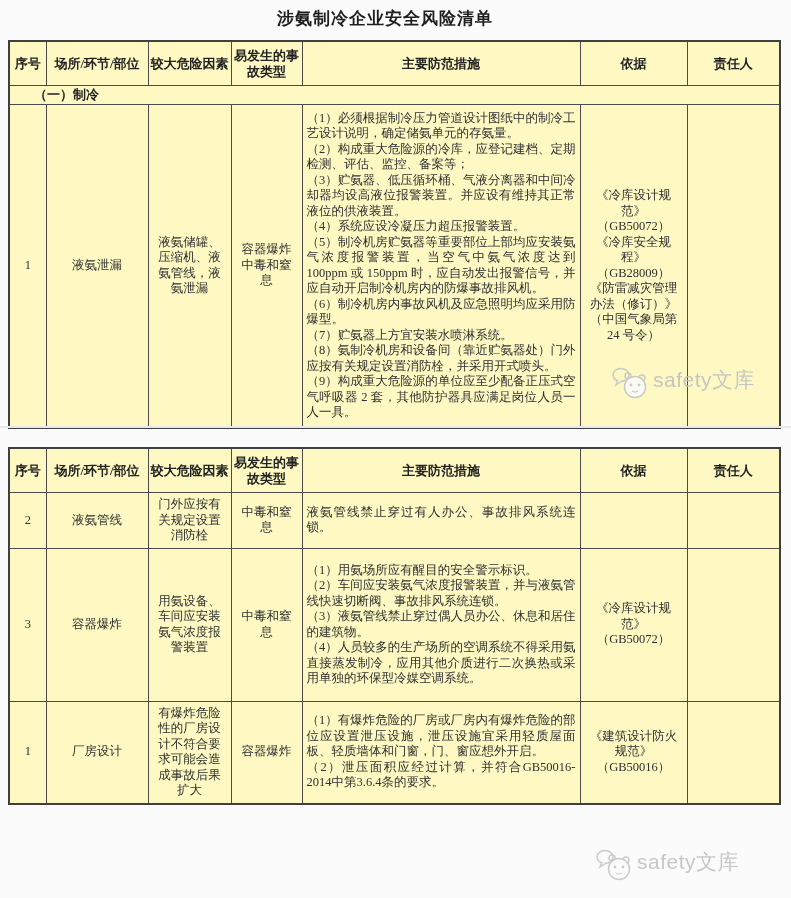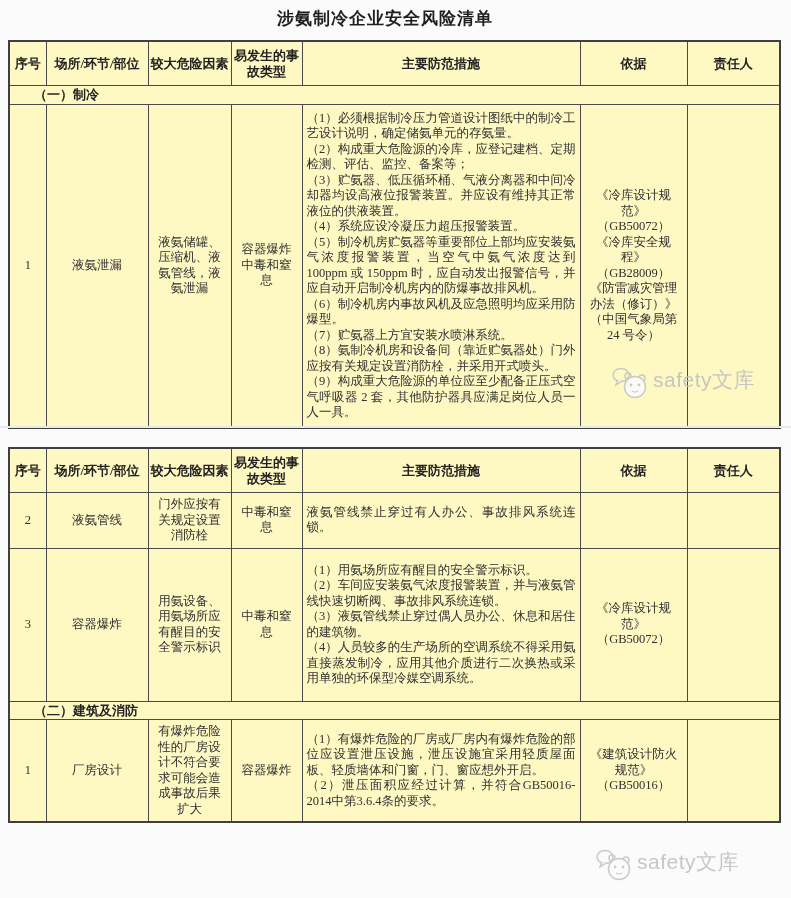--- a/index.html
+++ b/index.html
@@ -132,32 +132,29 @@
     <td class="c">液氨管线</td>
     <td class="c">门外应按有关规定设置消防栓</td>
     <td class="c">中毒和窒息</td>
     <td class="cell-measures">液氨管线禁止穿过有人办公、事故排风系统连锁。</td>
     <td class="cell-basis"></td>
     <td></td>
   </tr>
   <tr>
     <td class="c h148">3</td>
     <td class="c">容器爆炸</td>
-    <td class="c">用氨设备、用氨场所应有醒目的安全警示标识</td>
+    <td class="c">用氨设备、车间应安装氨气浓度报警装置</td>
     <td class="c">中毒和窒息</td>
     <td class="cell-measures pre">（1）用氨场所应有醒目的安全警示标识。
 （2）车间应安装氨气浓度报警装置，并与液氨管线快速切断阀、事故排风系统连锁。
 （3）液氨管线禁止穿过偶人员办公、休息和居住的建筑物。
 （4）人员较多的生产场所的空调系统不得采用氨直接蒸发制冷，应用其他介质进行二次换热或采用单独的环保型冷媒空调系统。</td>
     <td class="cell-basis pre">《冷库设计规范》
 （GB50072）</td>
     <td></td>
-  </tr>
-  <tr class="section-row">
-    <td colspan="7">（二）建筑及消防</td>
   </tr>
   <tr>
     <td class="c h81">1</td>
     <td class="c">厂房设计</td>
     <td class="c">有爆炸危险性的厂房设计不符合要求可能会造成事故后果扩大</td>
     <td class="c">容器爆炸</td>
     <td class="cell-measures pre">（1）有爆炸危险的厂房或厂房内有爆炸危险的部位应设置泄压设施，泄压设施宜采用轻质屋面板、轻质墙体和门窗，门、窗应想外开启。
 （2）泄压面积应经过计算，并符合GB50016-2014中第3.6.4条的要求。</td>
     <td class="cell-basis">《建筑设计防火规范》（GB50016）</td>
     <td></td>

